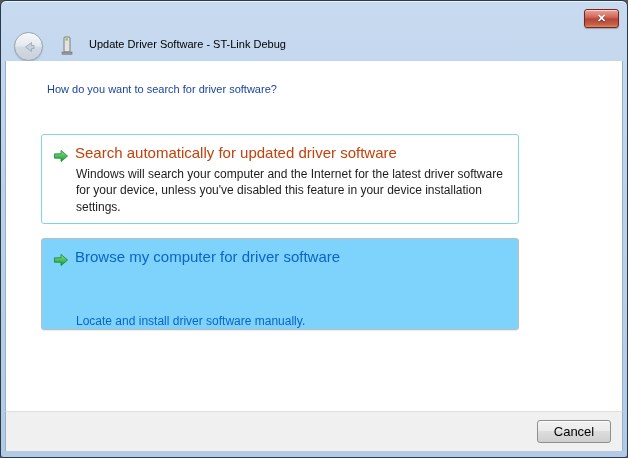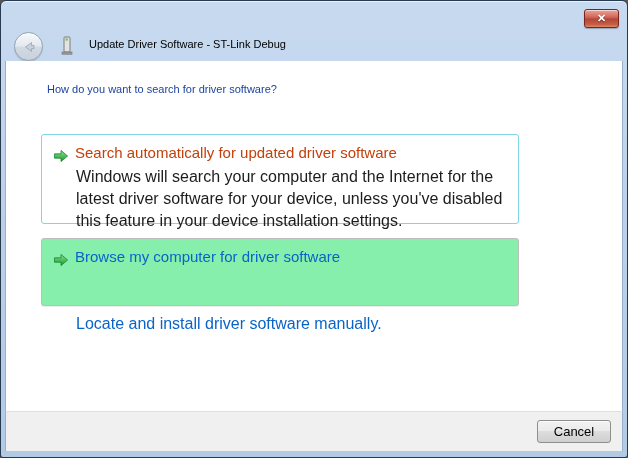--- a/index.html
+++ b/index.html
@@ -59,33 +59,33 @@
   .option {
     position: absolute; left: 35px; width: 478px;
     border-radius: 3px; cursor: pointer;
   }
   .option-1 {
     top: 73px; height: 90px;
     border: 1px solid #7fd5e8;
     background: #fff;
   }
   .option-2 {
-    top: 177px; height: 68px;
+    top: 177px; height: 92px;
     border: 1px solid #bdbdbd;
-    background: #86efac;
+    background: #7dd3fc;
     box-shadow: 0 1px 1px rgba(0,0,0,.08);
   }
   .opt-arrow { position: absolute; left: 11px; top: 13px; }
   .opt-title {
     position: absolute; left: 33px; top: 9px;
     font-size: 15px; color: #c2410c;
   }
   .opt-desc {
     position: absolute; left: 34px; top: 31px; width: 432px;
-    font-size: 16px; line-height: 1.36; color: #1c1c1c;
+    font-size: 12px; line-height: 1.36; color: #1c1c1c;
   }
   .option-2 .opt-title { color: #0a64c8; }
   .option-2 .opt-desc  { color: #0a64c8; top: 30px; margin-top: 44px; }
 
   
   .footer {
     position: absolute; left: 4px; right: 4px; top: 410px; height: 40px;
     background: #f0f0f0;
     border-top: 1px solid #dfdfdf;
     border-left: 1px solid #98b1c8; border-right: 1px solid #98b1c8;

